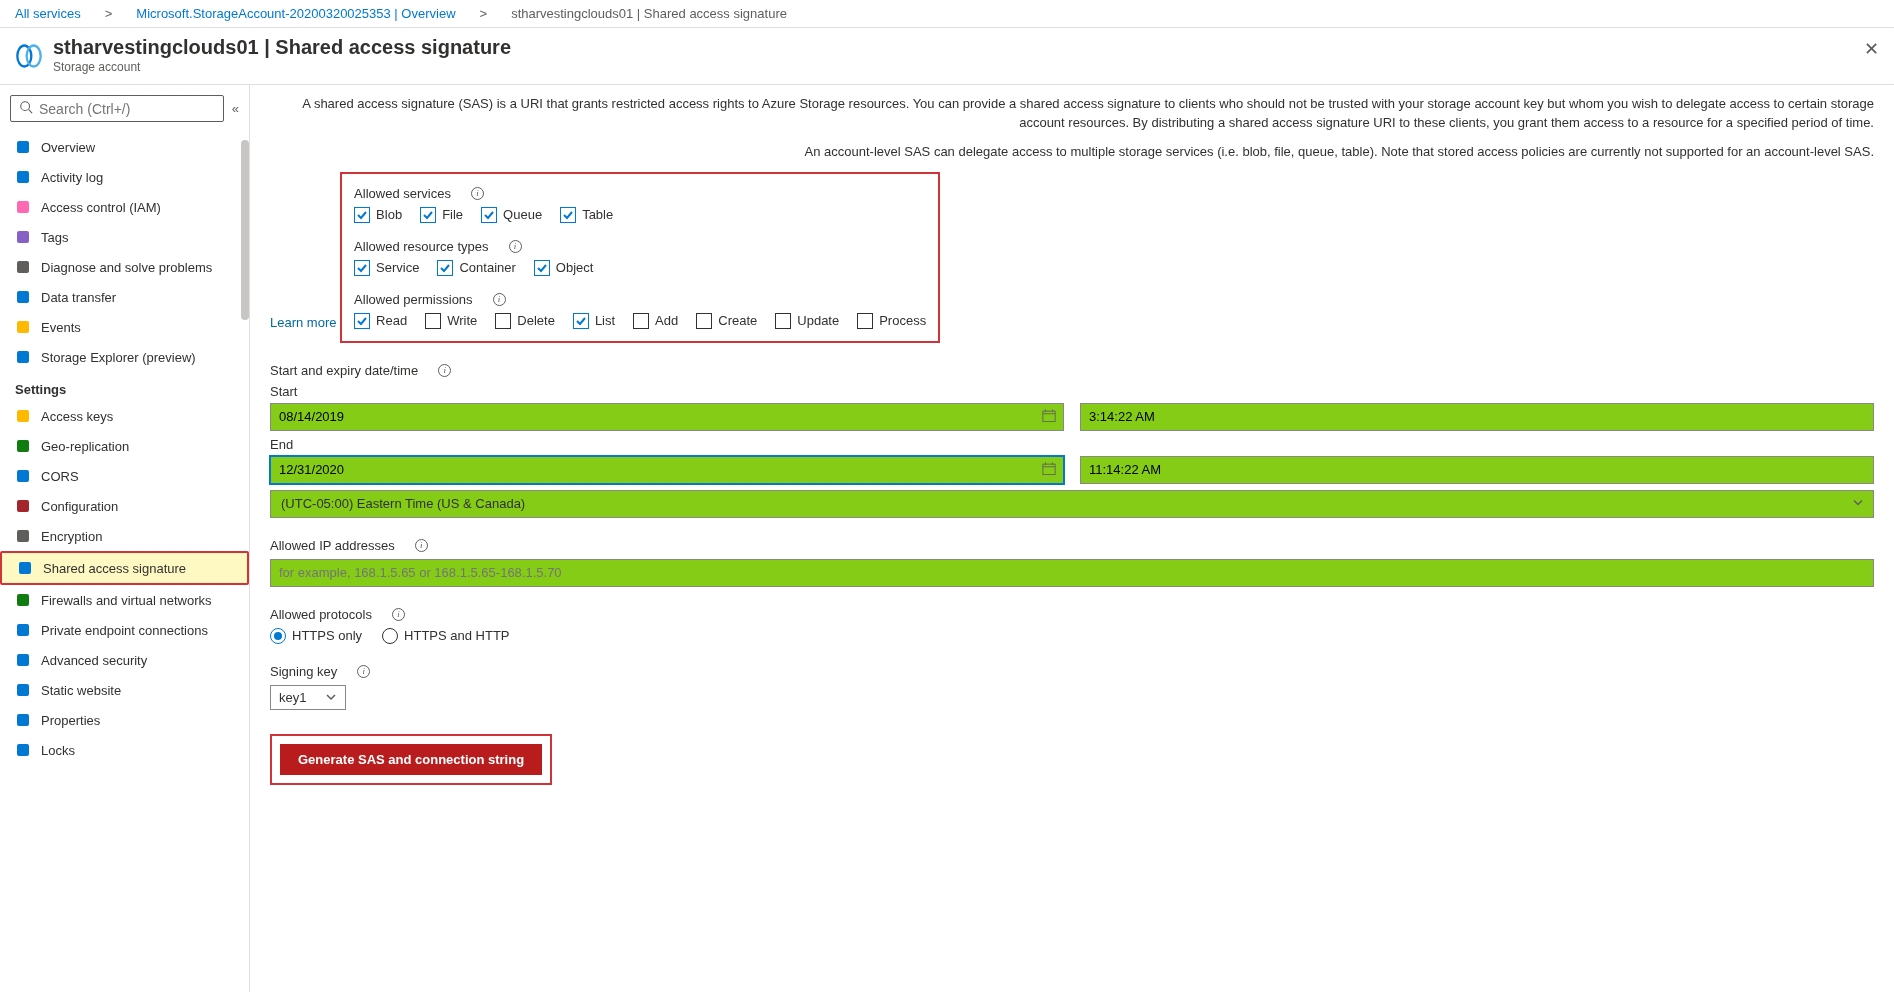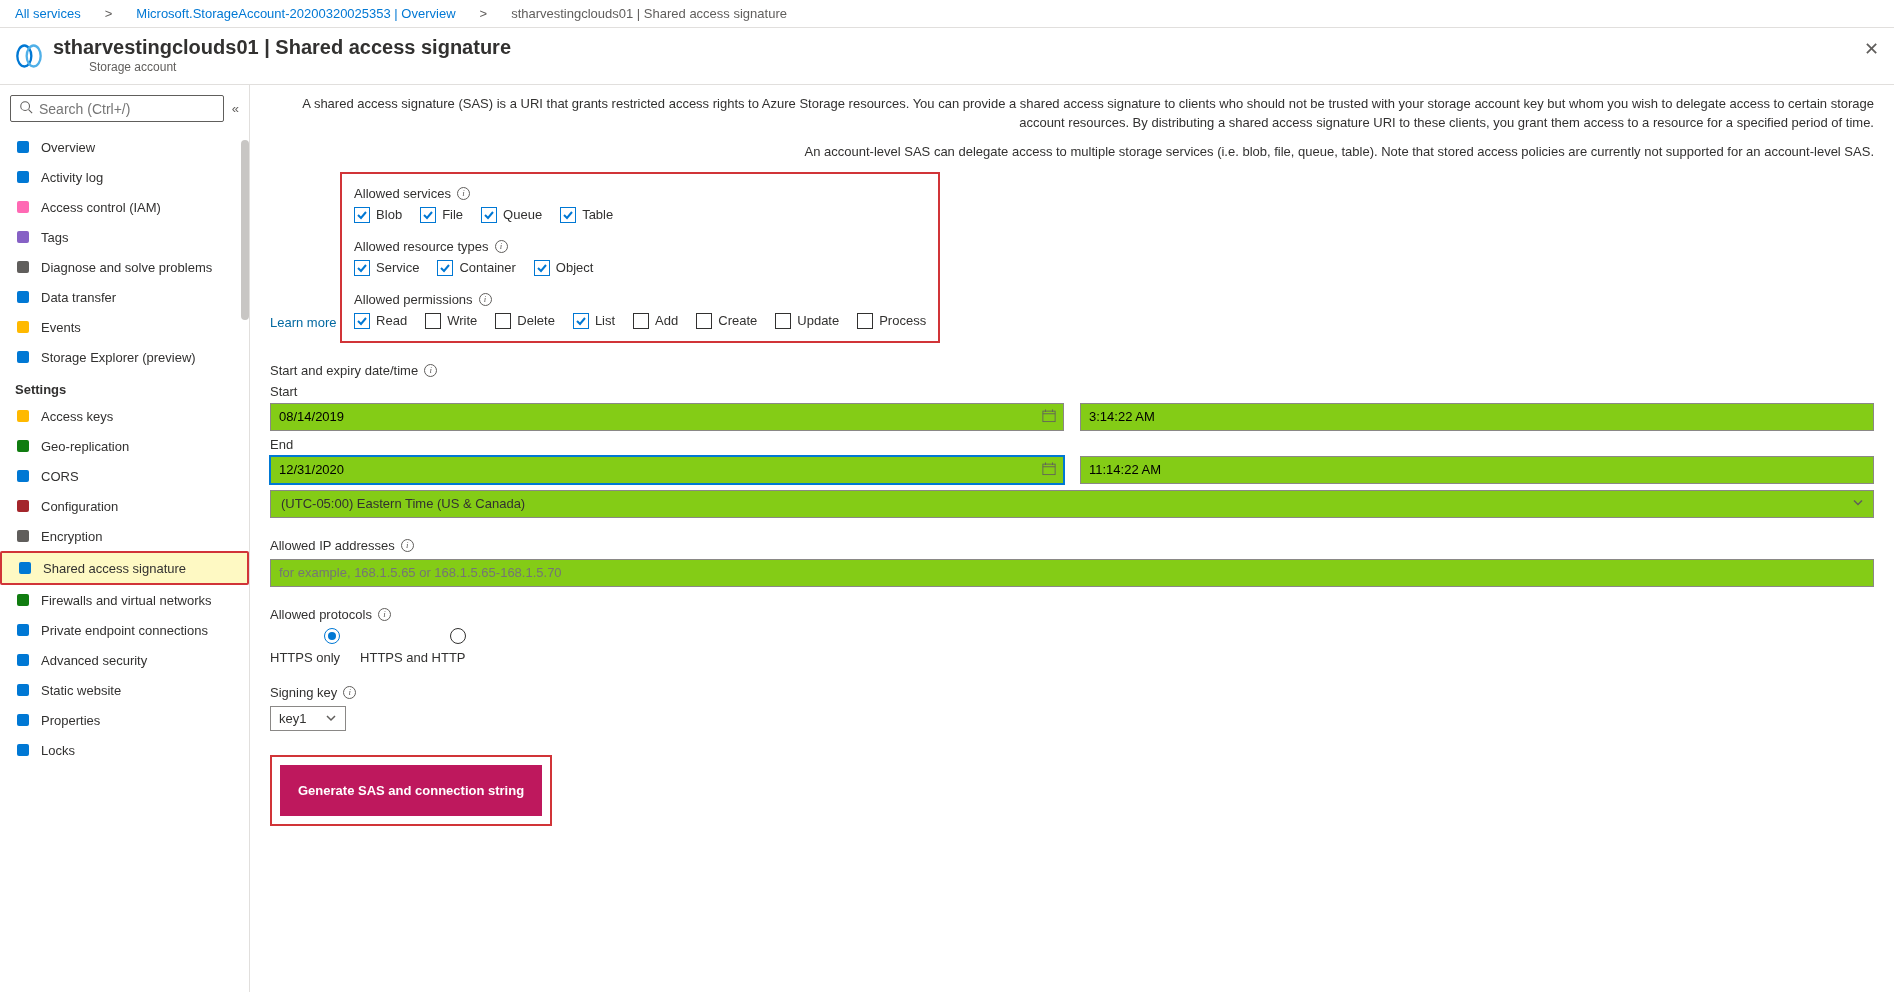--- a/index.html
+++ b/index.html
@@ -7,21 +7,21 @@
 a { color: #0078d4; text-decoration: none; cursor: pointer; }
 
 .breadcrumb { padding: 6px 15px; border-bottom: 1px solid #e1dfdd; display: flex; align-items: center; gap: 24px; font-size: 13px; }
 .breadcrumb .sep { color: #605e5c; }
 .breadcrumb .current { color: #605e5c; }
 
 .header { padding: 8px 15px 10px 15px; border-bottom: 1px solid #e1dfdd; display: flex; align-items: flex-start; position: relative; }
 .header .logo { width: 28px; height: 28px; margin-right: 10px; margin-top: 6px; }
 .header .logo svg { width: 28px; height: 28px; }
 .header h1 { font-size: 20px; font-weight: 600; color: #323130; }
-.header .sub { font-size: 12px; color: #605e5c; margin-top: 1px; margin-left: 36px; }
+.header .sub { font-size: 12px; color: #605e5c; margin-top: 1px; }
 .header .close { position: absolute; right: 15px; top: 10px; font-size: 18px; color: #605e5c; cursor: pointer; }
 
 .body { display: flex; height: calc(992px - 70px); }
 
 .sidebar { width: 250px; border-right: 1px solid #e1dfdd; position: relative; overflow-y: auto; padding-bottom: 20px; }
 .search { padding: 10px; display: flex; align-items: center; }
 .search-box { flex: 1; display: flex; align-items: center; border: 1px solid #605e5c; padding: 4px 8px; border-radius: 2px; }
 .search-box svg { width: 14px; height: 14px; margin-right: 6px; }
 .search-box input { border: none; outline: none; font-size: 14px; width: 100%; }
 .collapse-icon { margin-left: 8px; font-size: 13px; color: #605e5c; cursor: pointer; }
@@ -29,21 +29,21 @@
 .nav-item { display: flex; align-items: center; padding: 7px 15px; cursor: pointer; gap: 10px; }
 .nav-item.selected { background: #fef9c3; }
 .nav-item .ic { width: 16px; height: 16px; display: flex; align-items: center; justify-content: center; flex-shrink: 0; }
 .nav-section { padding: 10px 15px 4px 15px; font-weight: 600; font-size: 13px; color: #323130; }
 .highlight-box { border: 2px solid #d13438; border-radius: 2px; }
 
 .main { flex: 1; padding: 10px 20px 40px 20px; overflow-y: auto; position: relative; }
 .main p { font-size: 13px; color: #323130; line-height: 1.45; margin-bottom: 10px; text-align: right; }
 .main .learn { color: #0369a1; margin-bottom: 24px; display: inline-block; }
 
-.section-label { font-size: 13px; color: #323130; margin-bottom: 6px; display: flex; align-items: center; gap: 6px; }
+.section-label { font-size: 13px; color: #323130; margin-bottom: 6px; display: flex; align-items: center; gap: 20px; }
 .info-icon { display: inline-flex; width: 13px; height: 13px; border: 1px solid #605e5c; border-radius: 50%; align-items: center; justify-content: center; font-size: 9px; color: #605e5c; font-style: italic; font-family: serif; }
 
 .cb-row { display: flex; gap: 18px; flex-wrap: wrap; }
 .cb { display: flex; align-items: center; gap: 6px; cursor: pointer; }
 .cb .box { width: 16px; height: 16px; border: 1px solid #323130; display: flex; align-items: center; justify-content: center; }
 .cb.checked .box { background: #fff; border-color: #0078d4; }
 .cb.checked .box svg { display: block; }
 .cb .box svg { display: none; width: 12px; height: 12px; }
 
 .red-box { border: 2px solid #d13438; padding: 12px 12px 12px 12px; margin-bottom: 20px; display: inline-block; min-width: 530px; }
@@ -55,29 +55,29 @@
 .field-row .col { flex: 1; }
 .input-wrap { position: relative; }
 .input-wrap input, .input-wrap select, .tz-select { width: 100%; padding: 5px 30px 5px 8px; border: 1px solid #8a8886; font-size: 13px; height: 28px; background: #84cc16; }
 .input-wrap.focus input { border-color: #0078d4; outline: 1px solid #0078d4; }
 .cal-icon { position: absolute; right: 8px; top: 50%; transform: translateY(-50%); color: #605e5c; }
 .tz-wrap { position: relative; margin-bottom: 20px; }
 .tz-select { appearance: none; -webkit-appearance: none; padding-left: 10px; color: #323130; }
 .tz-wrap .chev { position: absolute; right: 10px; top: 50%; transform: translateY(-50%); pointer-events: none; }
 
 .radio-row { display: flex; gap: 20px; margin-bottom: 20px; }
-.radio { display: flex; align-items: flex-end; gap: 6px; cursor: pointer; flex-direction: column; }
+.radio { display: flex; align-items: flex-start; gap: 6px; cursor: pointer; }
 .radio .circ { width: 16px; height: 16px; border: 1px solid #323130; border-radius: 50%; display: flex; align-items: center; justify-content: center; }
 .radio.sel .circ { border-color: #0078d4; }
 .radio.sel .circ::after { content: ""; width: 8px; height: 8px; background: #0078d4; border-radius: 50%; }
 
 .key-select { display: inline-flex; align-items: center; border: 1px solid #8a8886; padding: 4px 8px; gap: 19px; cursor: pointer; margin-bottom: 24px; }
 
 .gen-btn-wrap { border: 2px solid #d13438; display: inline-block; padding: 8px; }
-.gen-btn { background: #be185d; color: #fff; border: none; padding: 18px 18px; font-size: 13px; font-weight: 600; cursor: pointer; }
+.gen-btn { background: #b91c1c; color: #fff; border: none; padding: 8px 18px; font-size: 13px; font-weight: 600; cursor: pointer; }
 
 .scrollbar-thumb { position: absolute; right: 0; top: 55px; width: 8px; height: 180px; background: #c8c6c4; border-radius: 4px; }
 </style>
 </head>
 <body>
 
 <div class="breadcrumb">
   <a>All services</a>
   <span class="sep">&gt;</span>
   <a>Microsoft.StorageAccount-20200320025353 | Overview</a>

